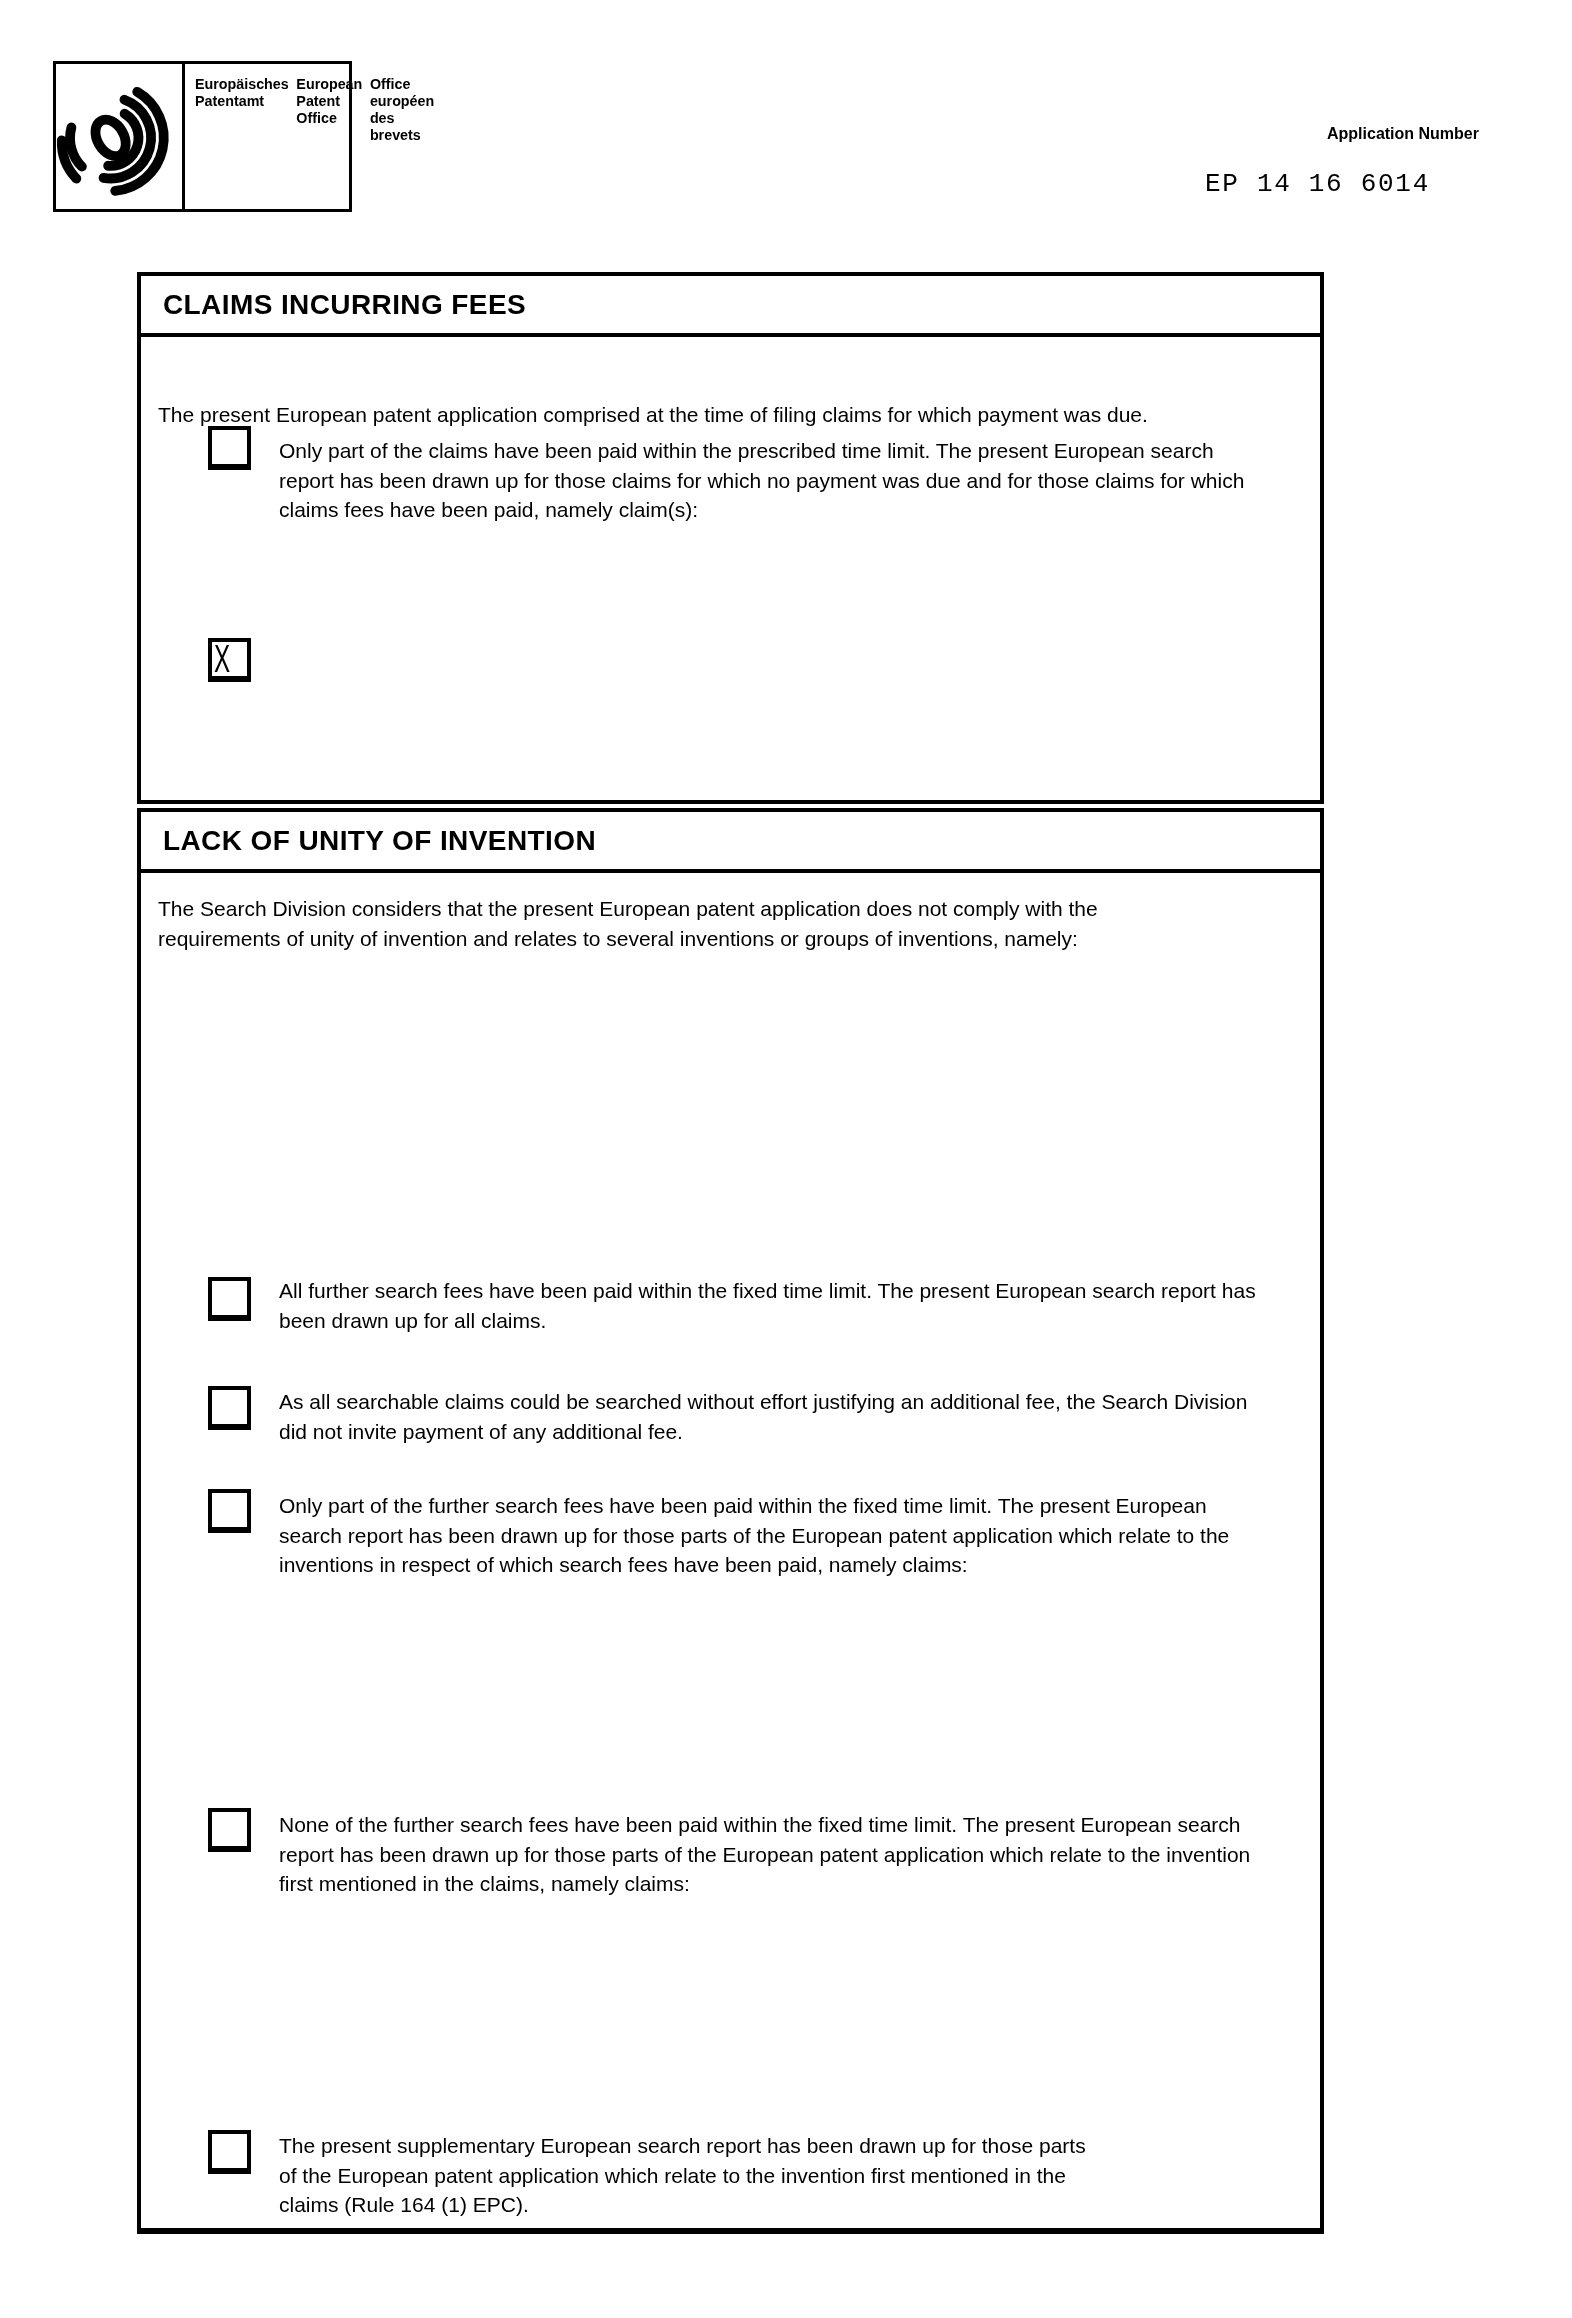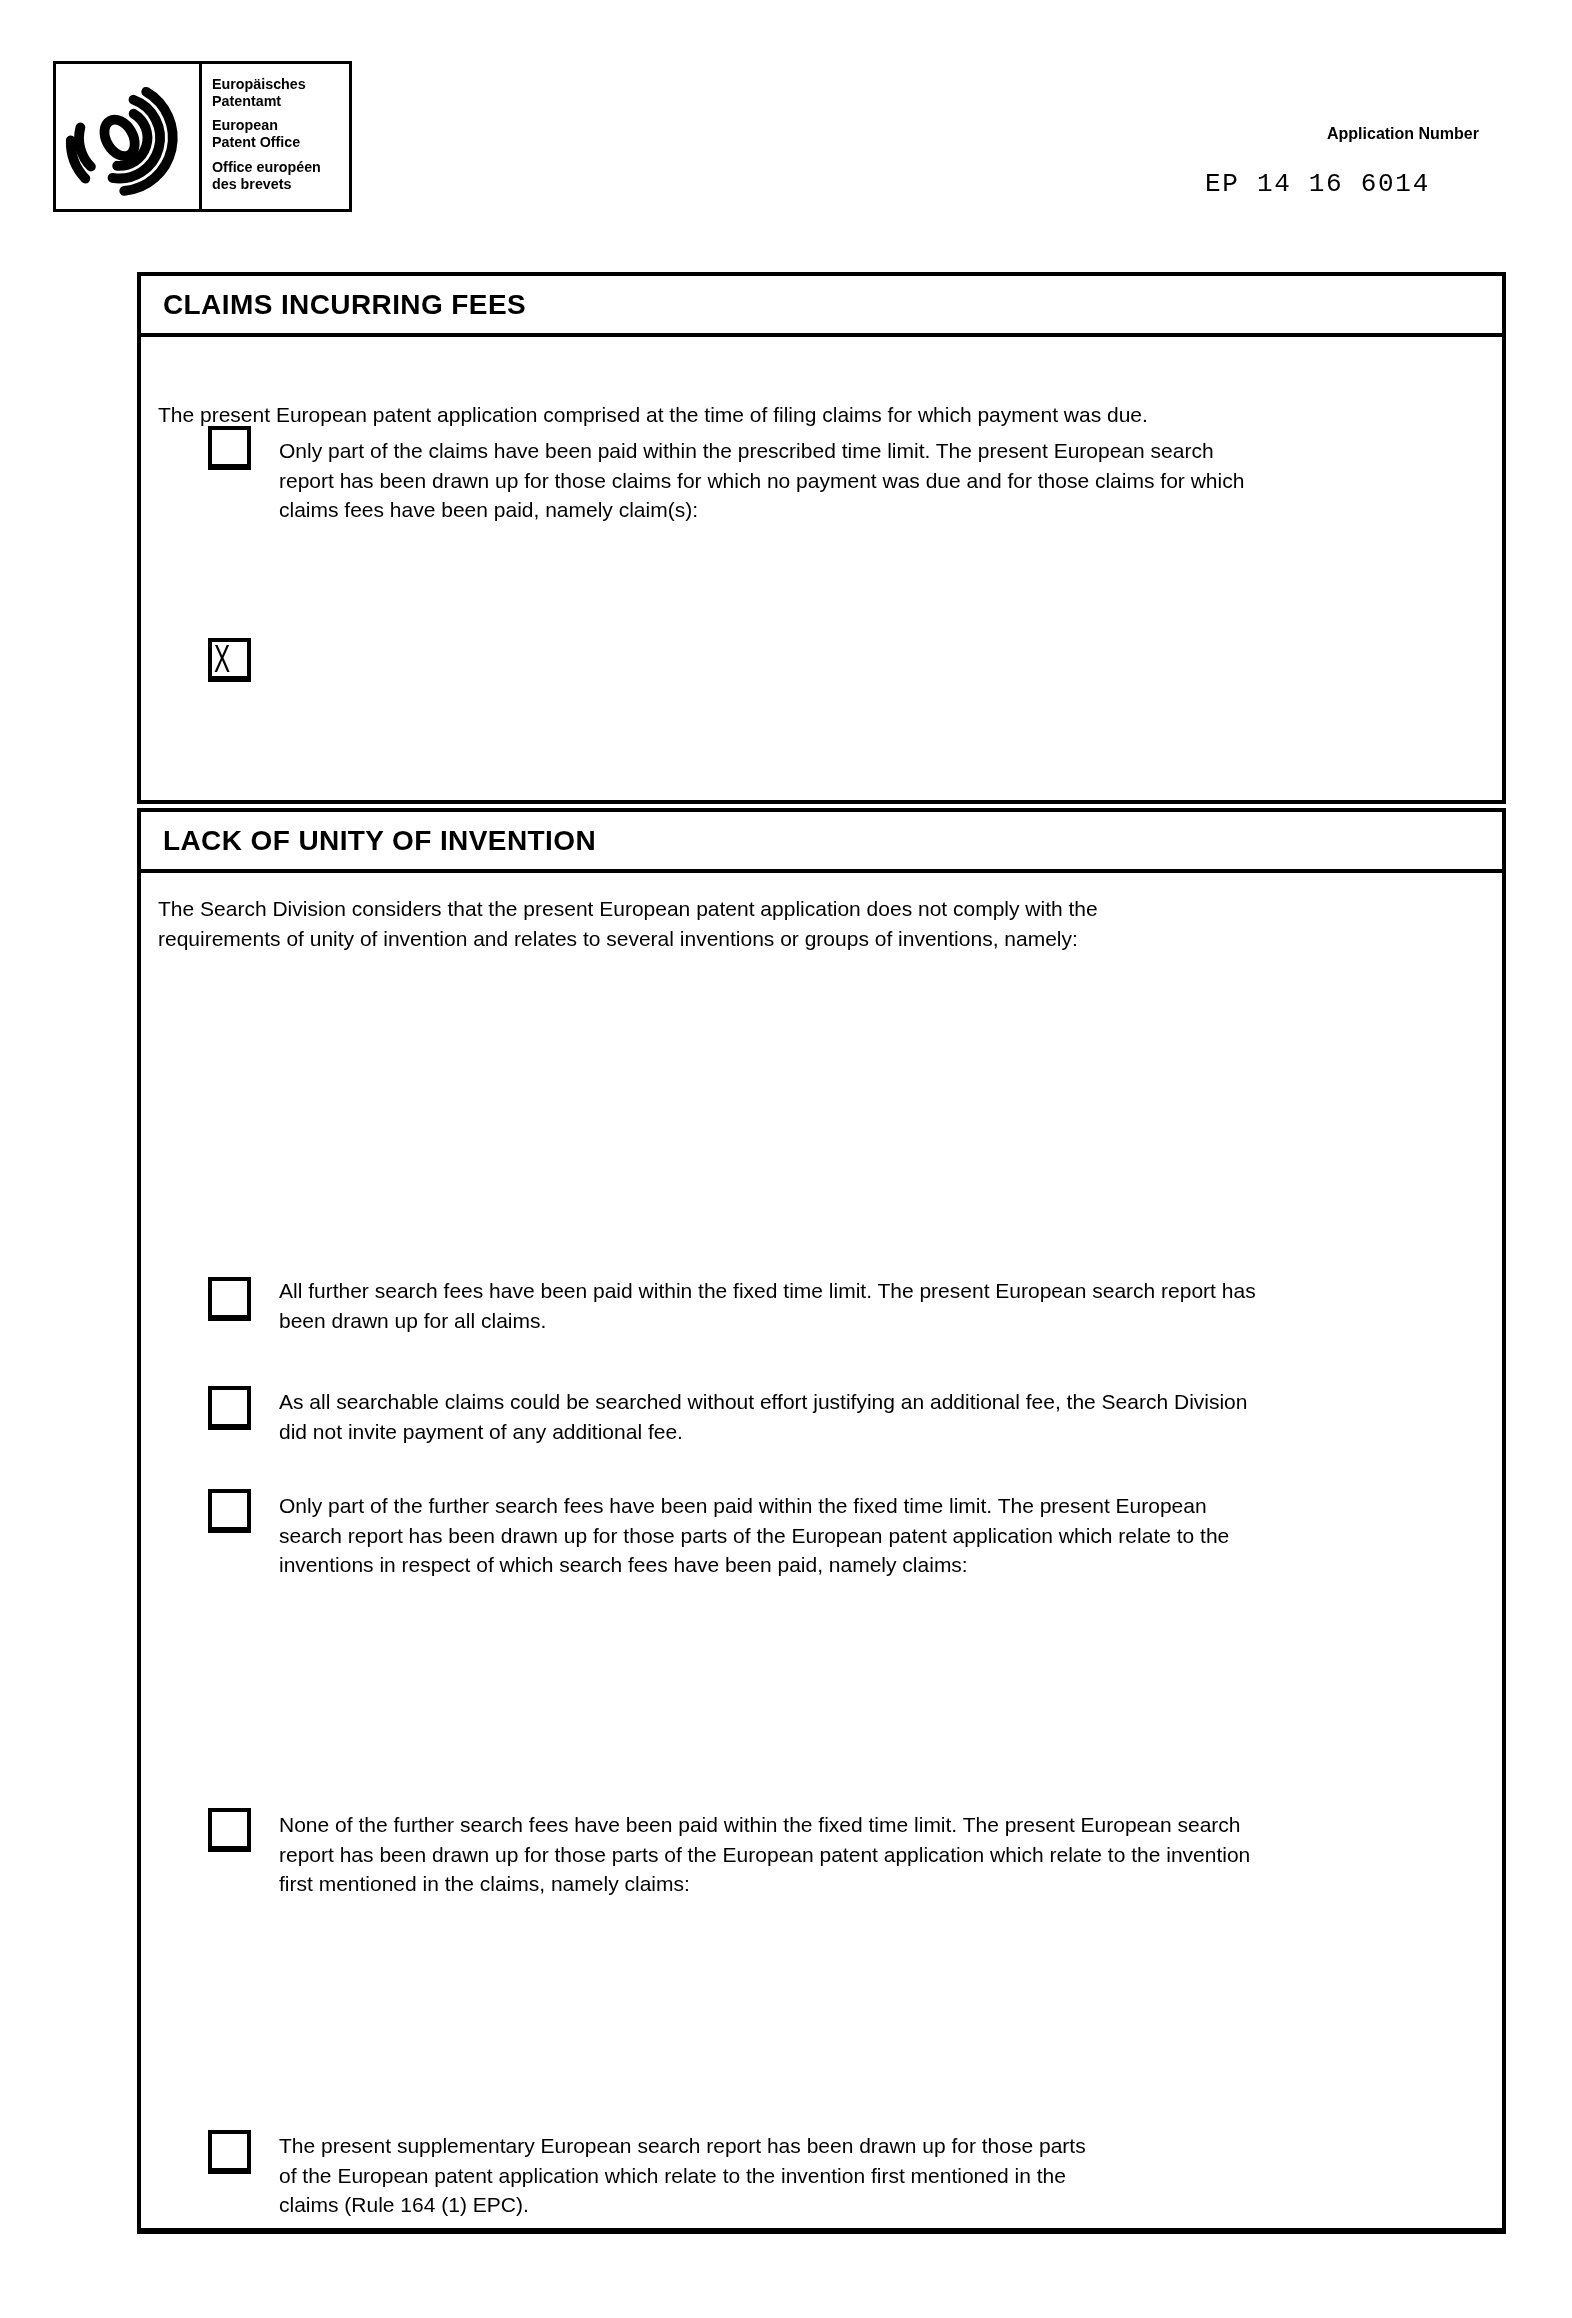--- a/index.html
+++ b/index.html
@@ -15,39 +15,39 @@
   .logo-box{
     position:absolute;left:53px;top:61px;width:299px;height:151px;
     border:3.4px solid #000;box-sizing:border-box;display:flex;
   }
   .logo-cell{
     width:146px;border-right:3.4px solid #000;box-sizing:border-box;
     display:flex;align-items:center;justify-content:center;
   }
   .logo-text-cell{
     flex:1;padding:11.8px 5px 6.7px 10px;box-sizing:border-box;
-    display:flex;flex-direction:column;gap:7.6px;
+    display:flex;flex-direction:row;gap:7.6px;
   }
   .logo-text{
     font-weight:bold;font-size:14.3px;line-height:17px;white-space:pre-line;
     letter-spacing:0px;
   }
   .appnum-label{
     position:absolute;top:125px;left:1295px;width:184px;
     font-weight:bold;font-size:16px;text-align:right;
   }
   .appnum-value{
     position:absolute;top:169px;left:1205px;width:303px;
     font-family:"Liberation Mono", monospace;
     font-size:26px;letter-spacing:1.7px;text-align:left;white-space:nowrap;
   }
 
   
   .section-box{
-    position:absolute;left:137px;width:1369px;
+    position:absolute;left:137px;width:1187px;
     border:4.2px solid #000;box-sizing:border-box;background:#fff;
   }
   .section-header{
     height:61px;border-bottom:4.2px solid #000;box-sizing:border-box;
     display:flex;align-items:center;padding-left:22px;
   }
   .section-title{
     font-weight:bold;font-size:28px;letter-spacing:0.4px;
   }
   .intro{

